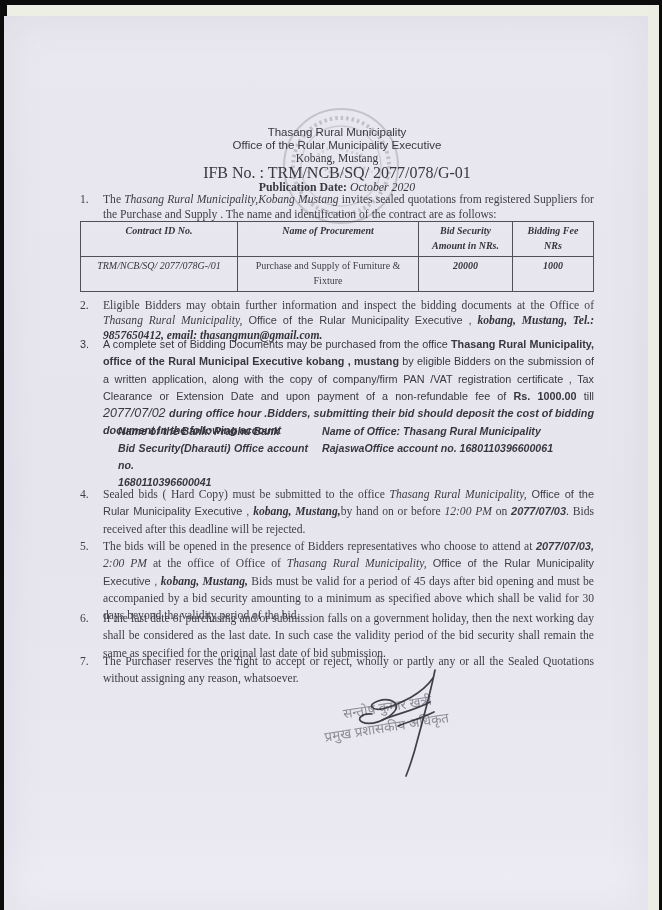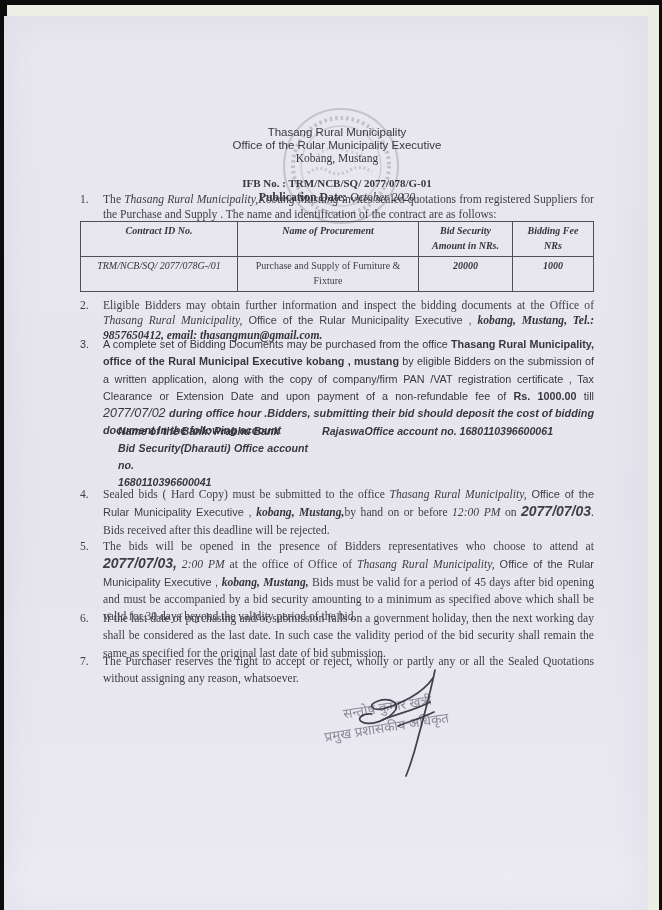--- a/index.html
+++ b/index.html
@@ -14,40 +14,40 @@
     position:absolute; left:4px; top:16px; right:14px; bottom:0;
     background:linear-gradient(180deg,#e9e7ef 0%,#e6e4ed 55%,#eae8f1 92%,#efedf5 100%);
     box-shadow:inset 0 0 40px rgba(120,120,140,0.10);
   }
   .content { position:absolute; left:0; top:0; width:662px; height:910px;border-radius:14px; }
 
   
   .hdr { position:absolute; left:80px; width:514px; top:126px; text-align:center; color:#383840; }
   .hdr .sans1 { font-family:"Liberation Sans", sans-serif; font-size:11.5px; line-height:13px; }
   .hdr .loc   { font-size:11.5px; line-height:13px; }
-  .hdr .ifb   { font-weight:bold; font-size:11px; line-height:14px; margin-top:11px; }
+  .hdr .ifb   { font-weight:normal; font-size:16px; line-height:14px; margin-top:1px; }
   .hdr .pub   { font-size:11.8px; line-height:14px; }
   .hdr .pub .lbl { font-weight:bold; }
   .hdr .pub .dt  { font-style:italic; }
 
   
   .item { position:absolute; left:80px; width:514px; display:flex; color:#3e3e46; font-size:11.6px; }
   .item .num { width:23px; flex:none; }
   .item .body { flex:1; text-align:justify; }
   .lh14 .body, .lh14 .num { line-height:14.5px; }
   .lh15 .body, .lh15 .num { line-height:15.2px; }
   .lh17 .body, .lh17 .num { line-height:17.3px; }
   .it  { font-style:italic; }
   .bi  { font-weight:bold; font-style:italic; color:#34343c; }
   .sans { font-family:"Liberation Sans", sans-serif; font-size:11px; }
   .p3 { font-family:"Liberation Sans", sans-serif; font-size:10.8px; color:#37373d; }
   .p3 .b  { font-weight:bold; }
   .p3 .bi2 { font-weight:bold; font-style:italic; }
   .p3 .date { font-weight:normal; font-style:italic; font-size:12.5px; }
-  .sbi { font-family:"Liberation Sans", sans-serif; font-weight:bold; font-style:italic; font-size:14px;margin-top:8px; }
+  .sbi { font-family:"Liberation Sans", sans-serif; font-weight:bold; font-style:italic; font-size:11px;margin-top:8px; }
 
   
   table.ct { position:absolute; left:80px; top:221px; width:513px; border-collapse:collapse; table-layout:fixed; }
   table.ct th, table.ct td {
     border:1.4px solid #50505a; padding:2px 6px 3px 6px; vertical-align:top;
     font-size:10px; line-height:14.5px; text-align:center; font-weight:bold; font-style:italic; color:#35353d;
   }
   table.ct td.plain { font-weight:normal; font-style:normal; color:#3e3e46; }
   table.ct td.id { font-weight:normal; }
 
@@ -142,20 +142,21 @@
       <div class="body"><span>A complete set of Bidding Documents may be purchased from the office </span><span class="b">Thasang Rural Municipality, office of the Rural Municipal Executive kobang , mustang </span><span>by eligible Bidders on the submission of a written application, along with the copy of company/firm  PAN /VAT registration certificate ,  Tax Clearance or Extension Date and upon payment of a non-refundable fee of </span><span class="b">Rs. 1000.00 </span><span>till </span><span class="date">2077/07/02 </span><span class="bi2">during office hour  .</span><span class="bi2">Bidders, submitting their bid  should deposit the cost of bidding document in the following account</span></div>
     </div>
 
     <div class="bank">
       <div class="colL">
         <div>Name of the Bank: Prabhu Bank</div>
         <div class="spread">Bid Security(Dharauti) Office account no.</div>
         <div>1680110396600041</div>
       </div>
       <div class="colR">
+        <div>Name of Office: Thasang Rural Municipality</div>
         <div>RajaswaOffice account no.  1680110396600061</div>
       </div>
     </div>
 
     <div class="item lh17" style="top:486px;">
       <div class="num">4.</div>
       <div class="body"><span>Sealed bids ( Hard Copy) must be submitted to the office </span><span class="it">Thasang Rural Municipality,</span><span class="sans"> Office of the Rular Municipality Executive , </span><span class="bi">kobang, Mustang,</span><span>by hand on or before </span><span class="it">12:00 PM</span><span> on </span><span class="sbi">2077/07/03</span><span>. Bids received after this deadline will be rejected.</span></div>
     </div>
 
     <div class="item lh17" style="top:538px;">

